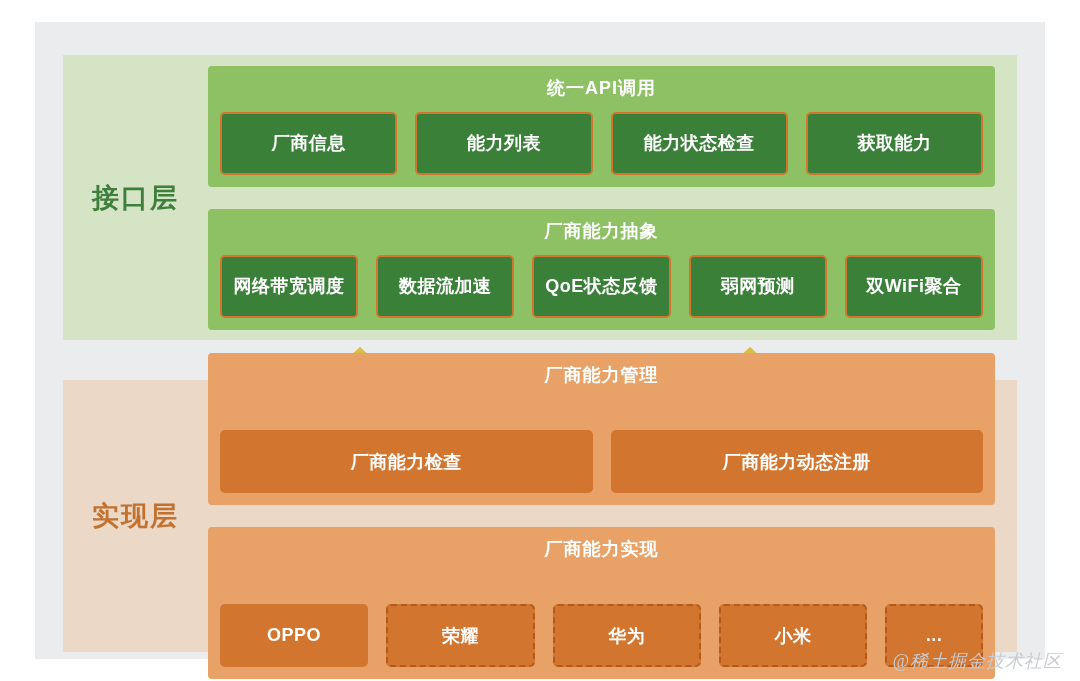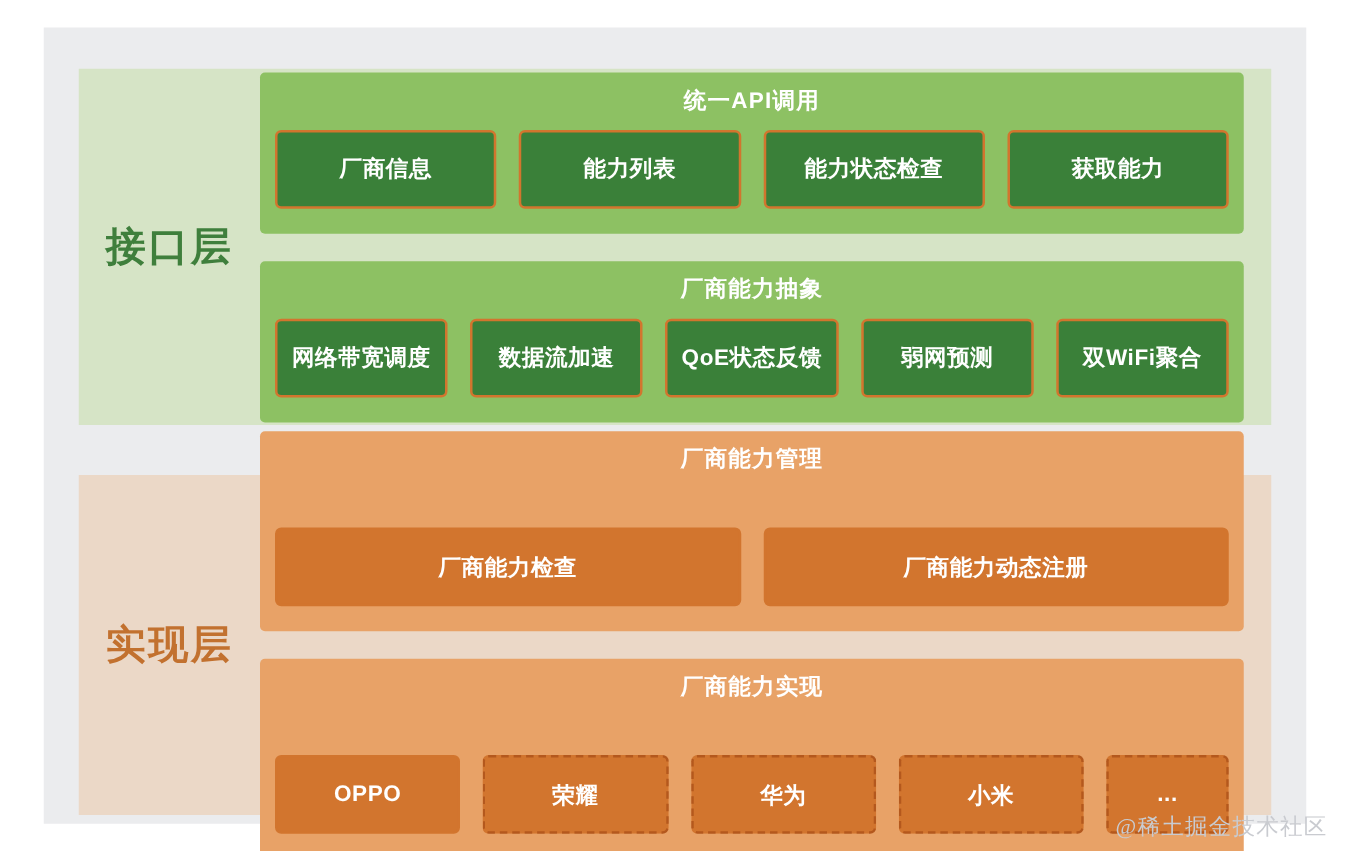--- a/index.html
+++ b/index.html
@@ -47,41 +47,41 @@
     background: #ebd8c7;
   }
 
   
   .layer-title {
     width: 145px;
     flex: 0 0 145px;
     display: flex;
     align-items: center;
     justify-content: center;
-    font-size: 32px;
+    font-size: 27px;
     font-weight: bold;
     letter-spacing: 2px;
     text-align: center;
   }
   #interface-layer .layer-title { color: #3f7f3c; }
   #implementation-layer .layer-title { color: #c2712f; }
 
   
   .bands {
     flex: 1 1 auto;
     display: flex;
     flex-direction: column;
     justify-content: center;
     gap: 22px;
     padding-right: 22px;
   }
 
   .band {
     border-radius: 4px;
-    padding: 10px 12px 20px 12px;
+    padding: 10px 12px 12px 12px;
     display: flex;
     flex-direction: column;
     align-items: center;
   }
   .band.green  { background: #8dc163; }
   .band.orange { background: #e8a267; gap: 31px; }
 
   .band-title {
     color: #ffffff;
     font-size: 18px;
@@ -132,20 +132,21 @@
   
   #watermark {
     position: absolute;
     right: 18px;
     bottom: 8px;
     color: #c9cbd0;
     font-size: 18px;
     font-family: "Liberation Serif", "DejaVu Serif", serif;
     letter-spacing: 1px;
     white-space: nowrap;
+    font-style: italic;
   }
 </style>
 </head>
 <body>
 
 <div id="canvas">
 
   <div class="layer" id="interface-layer">
     <div class="layer-title">接口层</div>
     <div class="bands">

